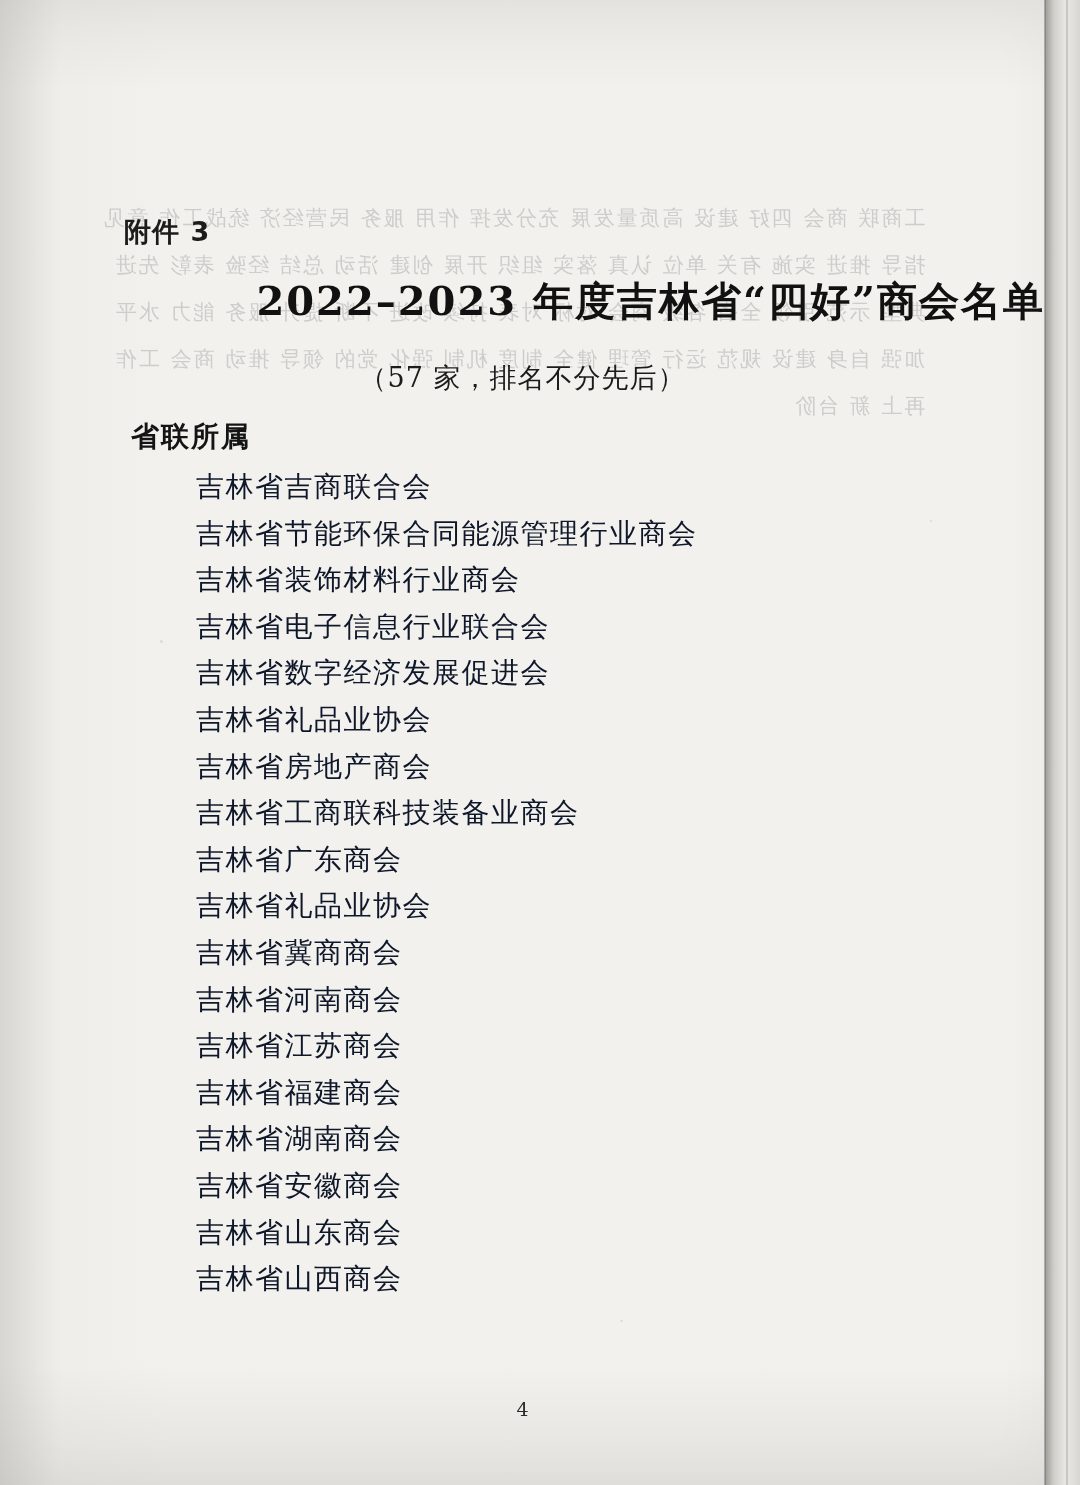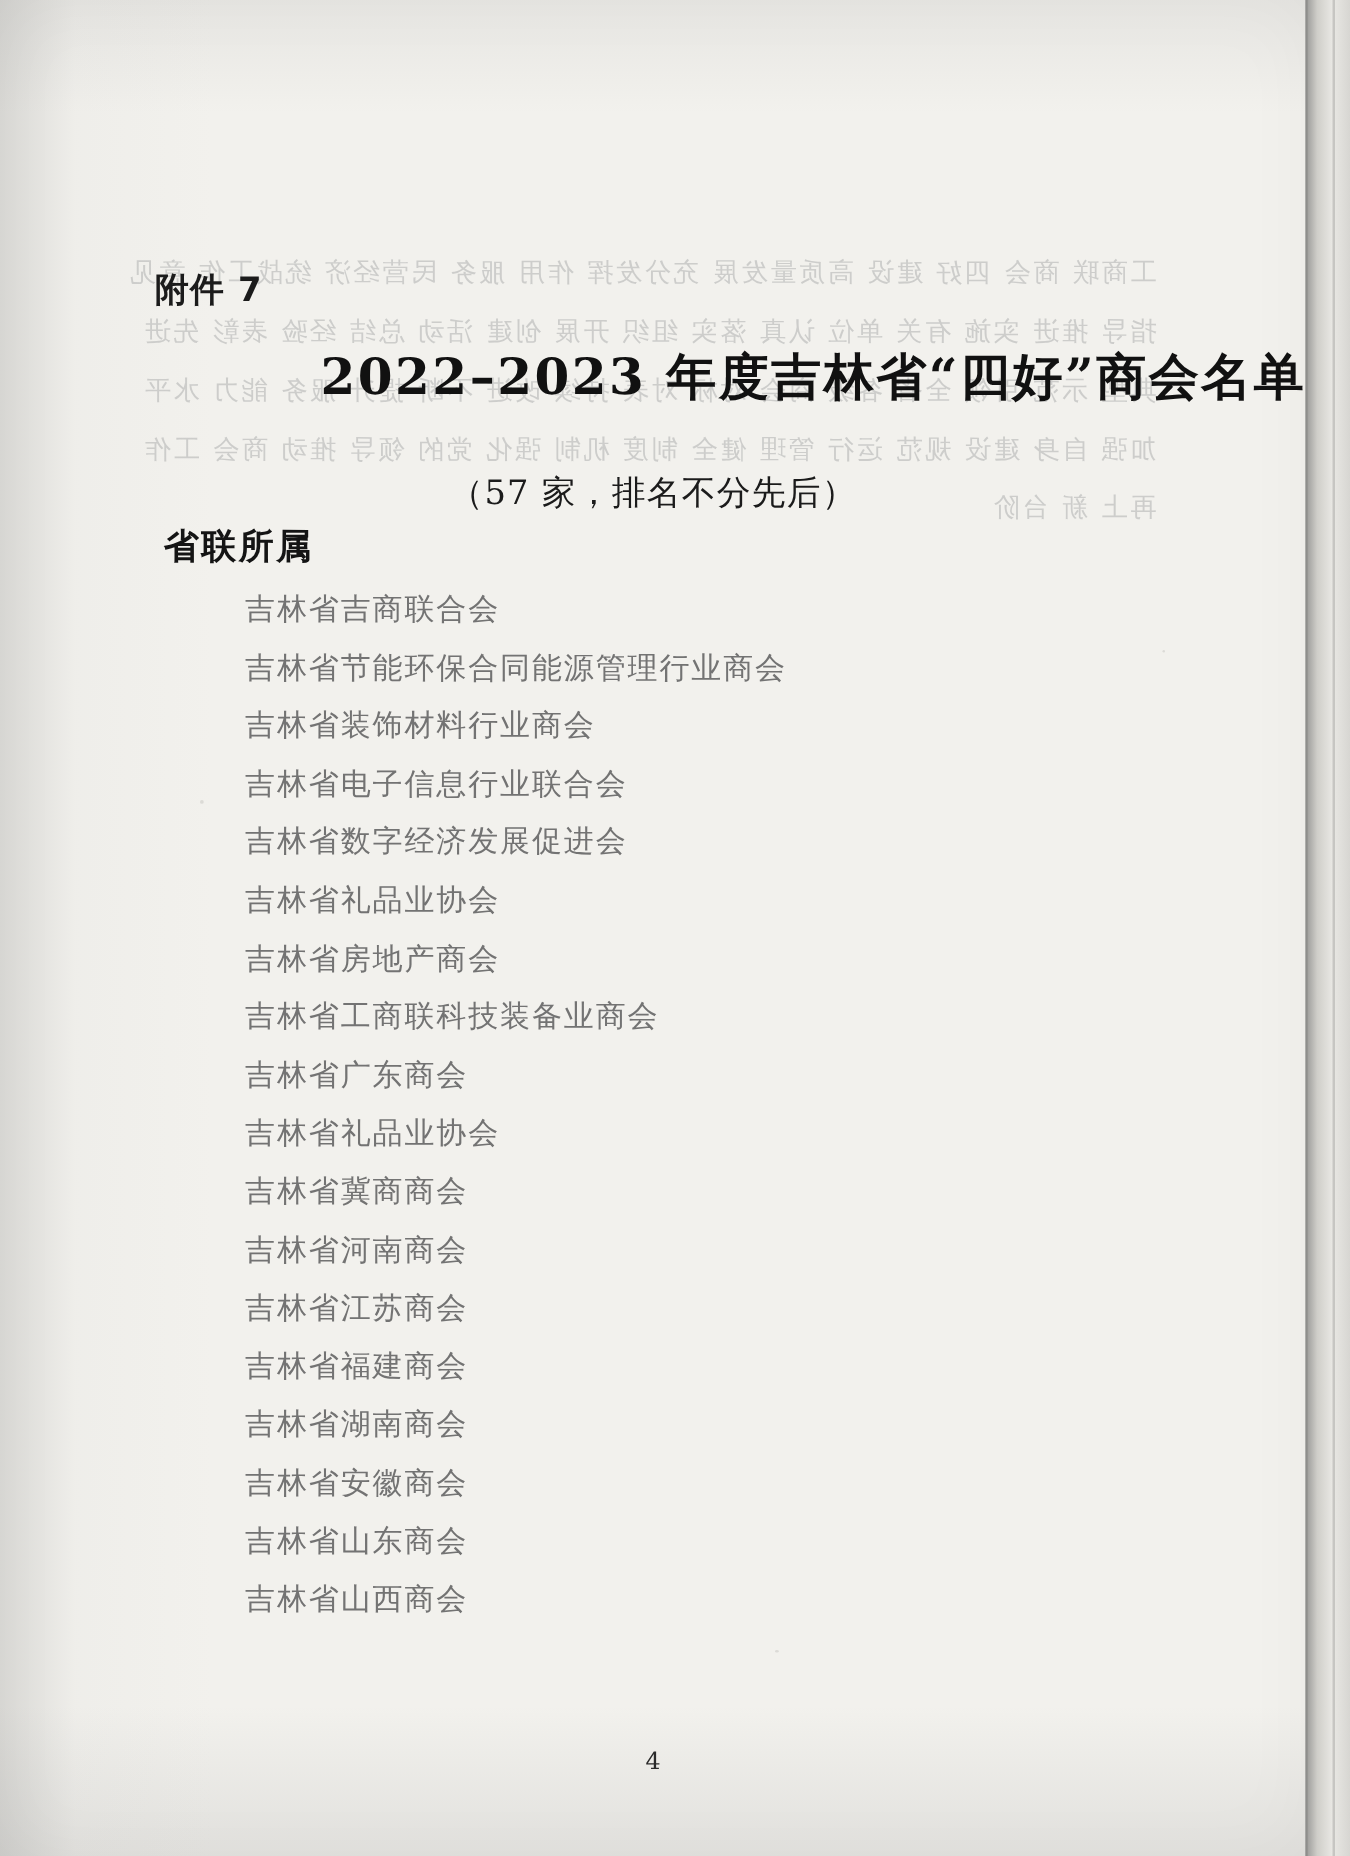--- a/index.html
+++ b/index.html
@@ -102,21 +102,20 @@
   .doc-subtitle {
     position: absolute;
     left: 0;
     top: 360px;
     width: 1045px;
     text-align: center;
     font-family: "DejaVu Serif", serif;
     font-size: 27px;
     color: #1b1b1b;
     letter-spacing: 1px;
-    margin-top: 16px;
   }
 
   .section-heading {
     position: absolute;
     left: 131px;
     top: 418px;
     font-family: "DejaVu Sans", sans-serif;
     font-size: 28px;
     font-weight: 700;
     color: #141414;
@@ -127,23 +126,23 @@
     position: absolute;
     left: 196px;
     top: 464px;
     width: 760px;
     margin: 0;
     padding: 0;
     list-style: none;
   }
   .list li {
     font-family: "DejaVu Serif", serif;
-    font-size: 24px;
+    font-size: 28px;
     line-height: 46.6px;
-    color: #737373;
+    color: #0f172a;
     letter-spacing: 1.5px;
     white-space: nowrap;
   }
 
   .page-number {
     position: absolute;
     left: 0;
     top: 1398px;
     width: 1045px;
     text-align: center;
@@ -165,21 +164,21 @@
 
 <div class="page-wrap">
   <div class="sheet">
 
     <div class="bleed">工商联 商会 四好 建设 高质量发展 充分发挥 作用 服务 民营经济 统战工作 意见 指导 推进 实施 有关 单位 认真 落实 组织 开展 创建 活动 总结 经验 表彰 先进 典型 示范 引领 全省 各级 商会 对标 对表 持续 改进 不断 提升 服务 能力 水平 加强 自身 建设 规范 运行 管理 健全 制度 机制 强化 党的 领导 推动 商会 工作 再上 新 台阶</div>
 
     <div class="scan-shade"></div>
 
     <div class="content">
 
-      <div class="attachment-label">附件 7</div>
+      <div class="attachment-label">附件 3</div>
 
       <div class="doc-title">2022–2023 年度吉林省“四好”商会名单</div>
 
       <div class="doc-subtitle">（57 家，排名不分先后）</div>
 
       <div class="section-heading">省联所属</div>
 
       <ul class="list">
         <li>吉林省吉商联合会</li>
         <li>吉林省节能环保合同能源管理行业商会</li>

